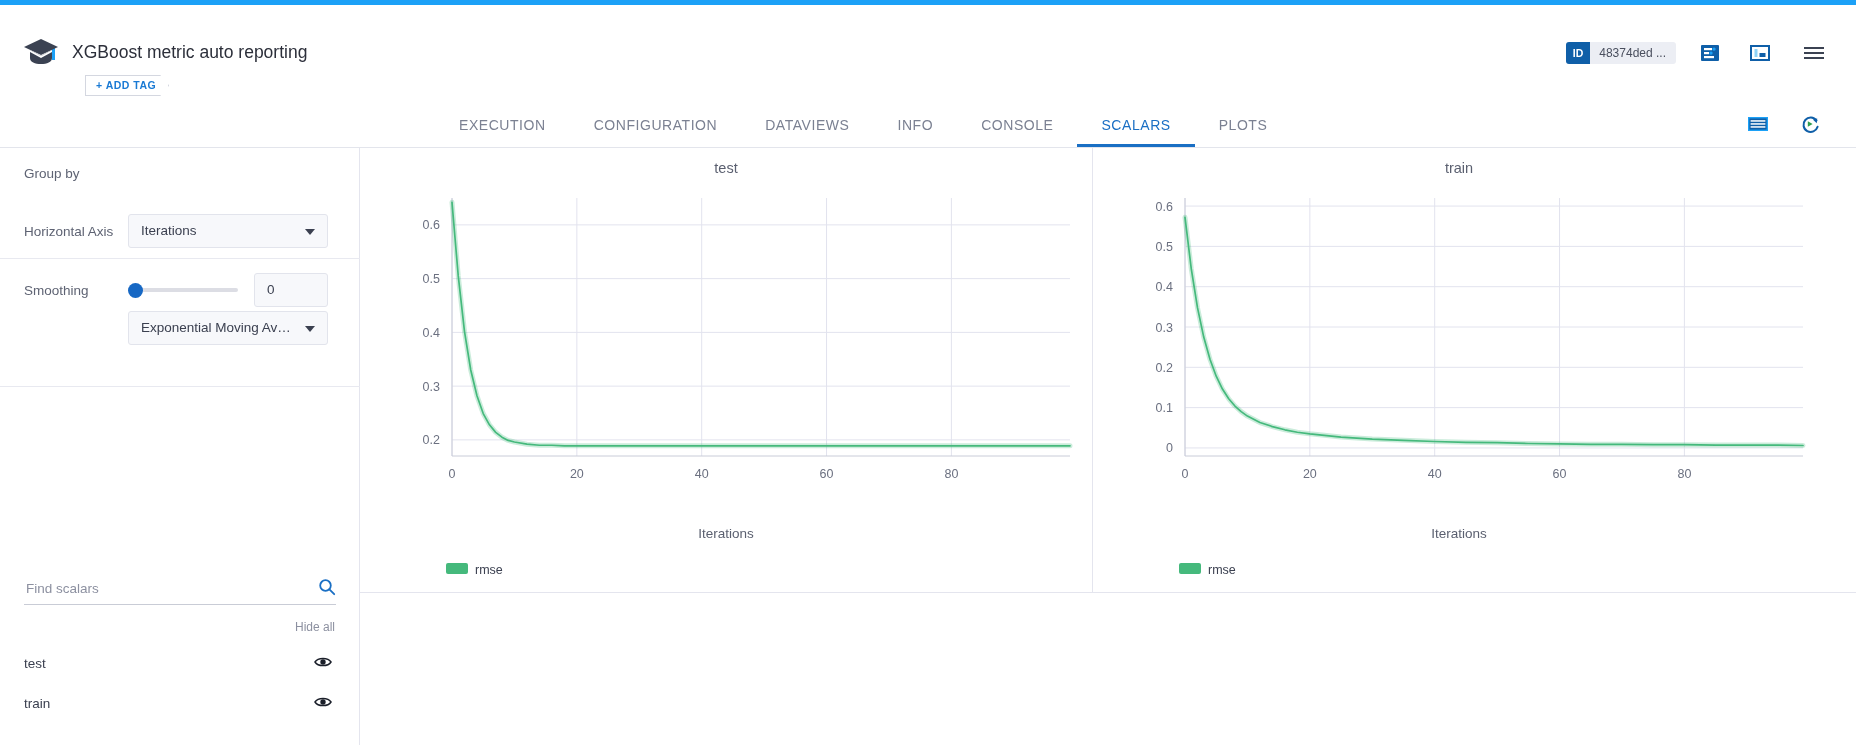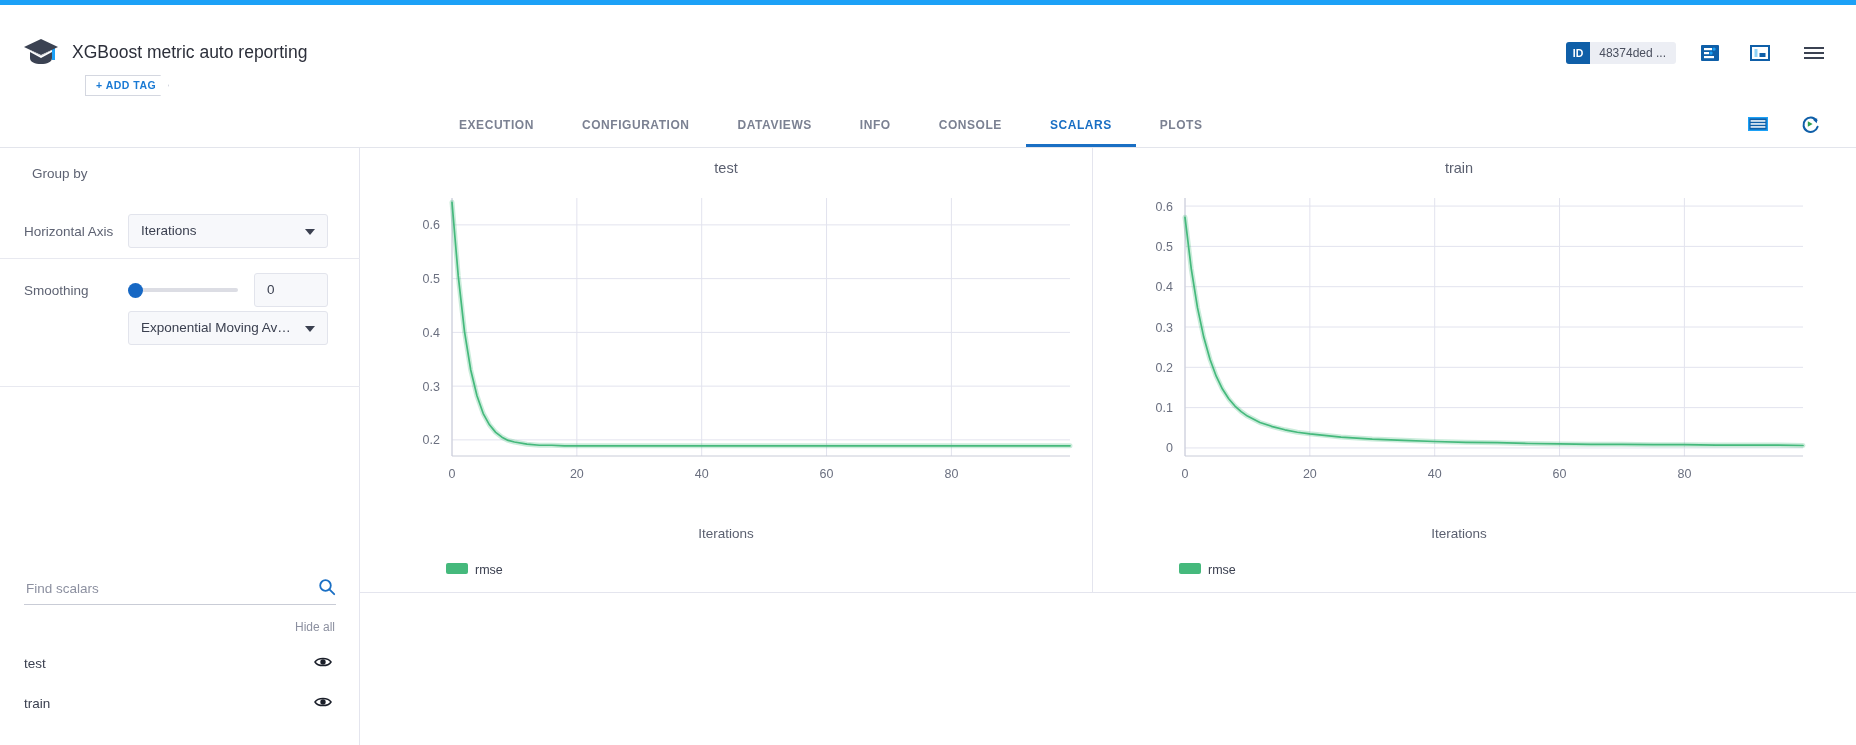--- a/index.html
+++ b/index.html
@@ -84,22 +84,22 @@
   
   .tabbar {
     position: absolute; top: 100px; left: 0;
     width: 1856px; height: 48px;
     background: #ffffff;
     border-bottom: 1px solid #e3e5ec;
   }
   .tabs { position: absolute; left: 435px; top: 0; display: flex; }
   .tab {
     padding: 0 24px; height: 47px; line-height: 50px;
-    font-size: 12px; letter-spacing: .55px;
-    color: #7b8192; font-weight: bold;
+    font-size: 14px; letter-spacing: .55px;
+    color: #7b8192; font-weight: normal;
     cursor: pointer; white-space: nowrap;
   }
   .tab.active { color: #1a6fc4; border-bottom: 3px solid #1a6fc4; }
   .tabbar-icon {
     position: absolute; top: 10px;
     width: 28px; height: 28px;
     display: flex; align-items: center; justify-content: center;
     cursor: pointer;
   }
   #tbicon1 { right: 84px; }
@@ -109,21 +109,21 @@
   .sidebar {
     position: absolute; top: 148px; left: 0;
     width: 360px; height: 597px;
     background: #ffffff;
     border-right: 1px solid #e4e5ee;
   }
   .ctl-row {
     position: absolute; left: 0; width: 360px;
     display: flex; align-items: center;
   }
-  #row-groupby { top: 18px; margin-left: 8px; }
+  #row-groupby { top: 18px; }
   #row-haxis { top: 66px; }
   #row-smooth { top: 125px; }
   #row-algo  { top: 163px; }
   .ctl-label {
     width: 128px; padding-left: 24px;
     font-size: 13.5px; color: #5e6373;
   }
   .select {
     position: relative;
     width: 200px; height: 34px;

